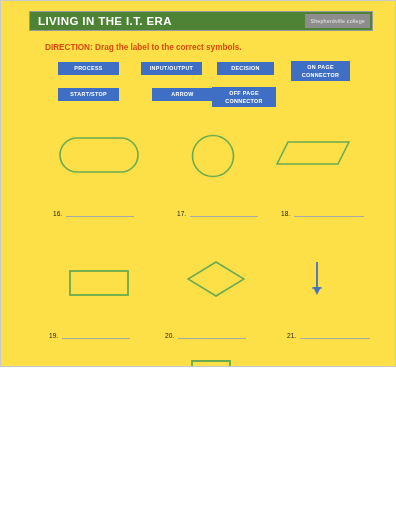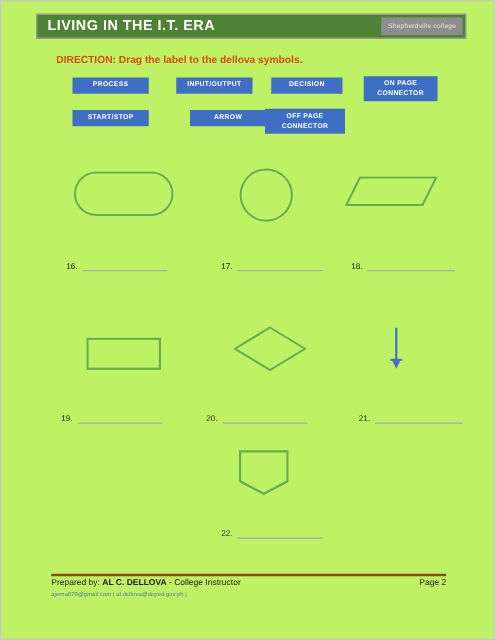--- a/index.html
+++ b/index.html
@@ -11,22 +11,22 @@
     width: 396px;
     height: 512px;
     font-family: "Liberation Sans", sans-serif;
     overflow: hidden;
     position: relative;
   }
   .page {
     position: absolute;
     left: 0; top: 0;
     width: 396px;
-    height: 512px;
-    background: #bef264;
+    height: 367px;
+    background: #fde047;
     border: 1px solid #c9c9c9;
     box-sizing: border-box;
     overflow: hidden;
     padding-left: 40px;
   }
 
   
   .header-bar {
     position: absolute;
     left: 28px;
@@ -153,21 +153,21 @@
 </head>
 <body>
 
 <div class="page">
 
   <div class="header-bar">
     <div class="header-title">LIVING IN THE I.T. ERA</div>
     <div class="header-badge">Shepherdville college</div>
   </div>
 
-  <div class="direction">DIRECTION: Drag the label to the dellova symbols.</div>
+  <div class="direction">DIRECTION: Drag the label to the correct symbols.</div>
 
   <div class="label-btn" style="left:57px;  top:61px; width:61px; height:13px;">
     <span>PROCESS</span>
   </div>
 
   <div class="label-btn" style="left:140px; top:61px; width:61px; height:13px;">
     <span>INPUT/OUTPUT</span>
   </div>
 
   <div class="label-btn" style="left:216px; top:61px; width:57px; height:13px;">

